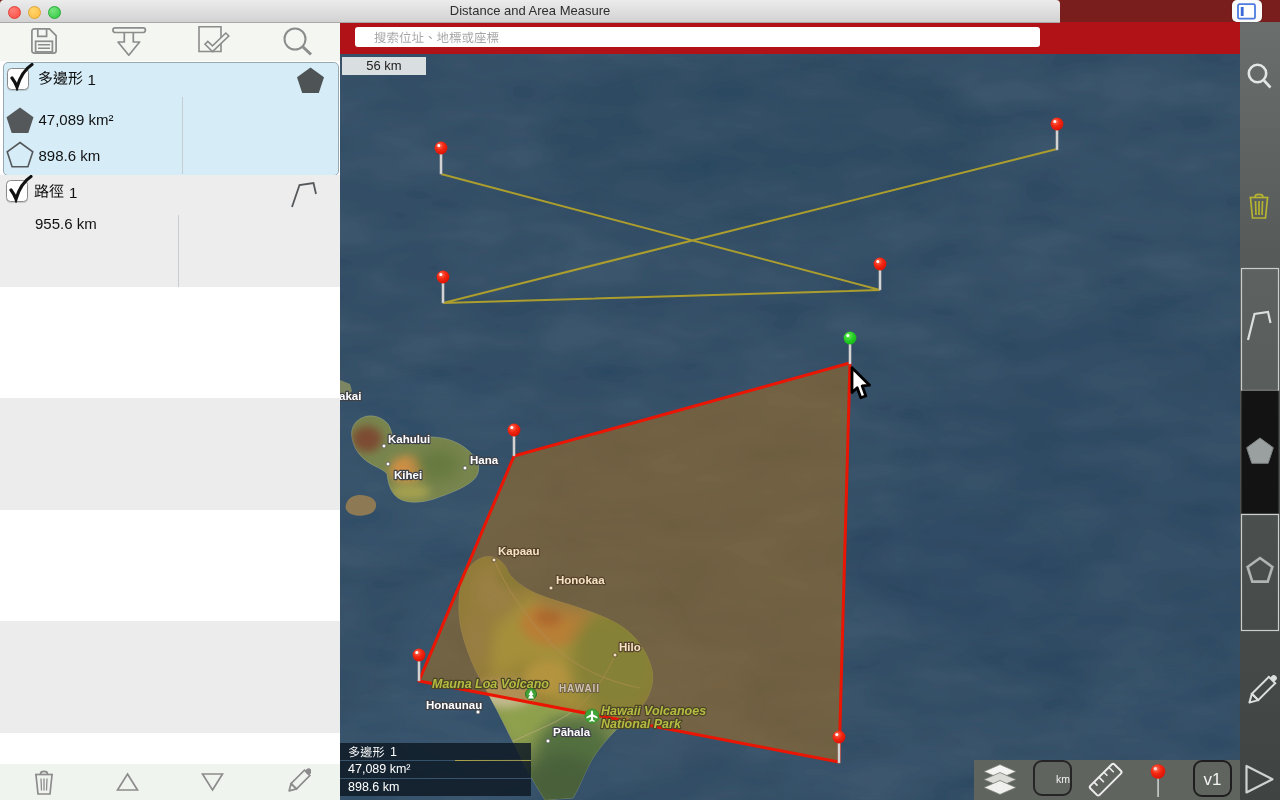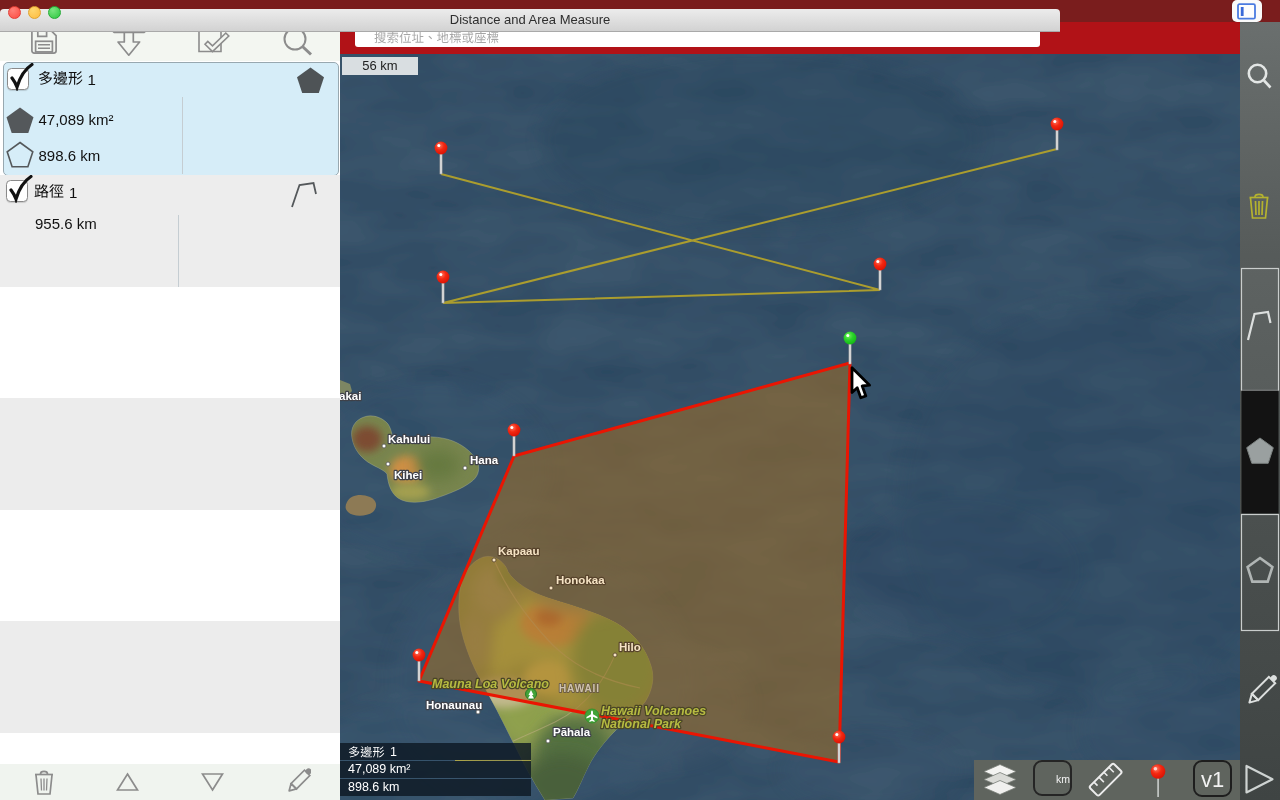--- a/index.html
+++ b/index.html
@@ -1,35 +1,35 @@
 <!DOCTYPE html>
 <html><head><meta charset="utf-8">
 <style>
 html,body{margin:0;padding:0;width:1280px;height:800px;overflow:hidden;background:#7a1d1d;font-family:"Liberation Sans",sans-serif;}
 #win{position:absolute;inset:0;}
 .abs{position:absolute;}
-#titlebar{left:0;top:9px;width:1060px;height:22px;background:linear-gradient(#ececec,#d2d2d2);border-bottom:1px solid #a9a9a9;border-radius:4px 4px 0 0;}
+#titlebar{left:0;top:0;width:1060px;height:22px;background:linear-gradient(#ececec,#d2d2d2);border-bottom:1px solid #a9a9a9;border-radius:4px 4px 0 0;}
 #title{width:100%;text-align:center;font-size:13px;color:#2e2e2e;line-height:21px;}
 .tl{top:5.5px;width:11px;height:11px;border-radius:50%;}
 #sidebar{left:0;top:22px;width:340px;height:778px;background:#fff;}
 #stoolbar{left:0;top:0;width:340px;height:39px;background:#f3f6f1;}
 .stripe{left:0;width:340px;background:#ececec;}
 #item1{left:2.5px;top:39.5px;width:334px;height:112px;background:#d6edf8;border:1px solid #98a8b0;border-radius:5px;}
 #item2{left:0;top:153px;width:340px;height:111.5px;background:#ededed;}
 .cb{width:20px;height:20px;background:#fff;border:1.5px solid #8a8a8a;border-radius:4.5px;box-shadow:0 1px 1px rgba(0,0,0,.15);}
 .itxt{font-size:15px;color:#111;}
 .vdiv{width:1px;background:#c5cdd2;}
 #sbottom{left:0;top:742px;width:340px;height:36px;background:#f0f4ef;}
 #redbar{left:340px;top:22px;width:900px;height:32px;background:#b11217;}
 #searchbox{left:355px;top:27px;width:685px;height:20px;background:#fff;border-radius:3px;}
-#badge56{left:342px;top:57px;width:76px;height:18px;background:rgba(223,227,229,.97);color:#222;font-size:13px;text-align:center;line-height:18px;}
+#badge56{left:342px;top:57px;width:84px;height:18px;background:rgba(223,227,229,.97);color:#222;font-size:13px;text-align:center;line-height:18px;}
 .orow{left:340px;width:191px;height:17px;background:rgba(13,24,35,.82);color:#fff;font-size:12.5px;line-height:17px;padding-left:8px;box-sizing:border-box;}
 #rtb{left:1240px;top:22px;width:40px;height:778px;background:linear-gradient(#666b6a,#44494833 60%),linear-gradient(#5d6261,#424746);}
 #botbar{left:974px;top:760px;width:266px;height:40px;background:#5f645e;}
-#v1{left:1193px;top:760px;width:39px;height:37px;border:2px solid #1e1e1e;border-radius:9px;color:#f2f2f2;font-size:22px;text-align:center;line-height:36px;box-sizing:border-box;}
+#v1{left:1193px;top:760px;width:39px;height:37px;border:2px solid #1e1e1e;border-radius:9px;color:#f2f2f2;font-size:17px;text-align:center;line-height:36px;box-sizing:border-box;}
 #kmkm{left:1033px;top:760px;width:39px;height:36px;border:2px solid #252525;border-radius:9px;color:#f2f2f2;font-size:10.5px;text-align:center;line-height:34px;box-sizing:border-box;padding-left:21px;}
 </style></head>
 <body>
 <div id="win">
 
   <svg class="abs" style="left:340px;top:22px" width="900" height="778" viewBox="340 22 900 778">
     <defs>
       <radialGradient id="gR" cx="38%" cy="32%" r="75%">
           <stop offset="0%" stop-color="#ff7862"></stop>
           <stop offset="45%" stop-color="#f32811"></stop>

